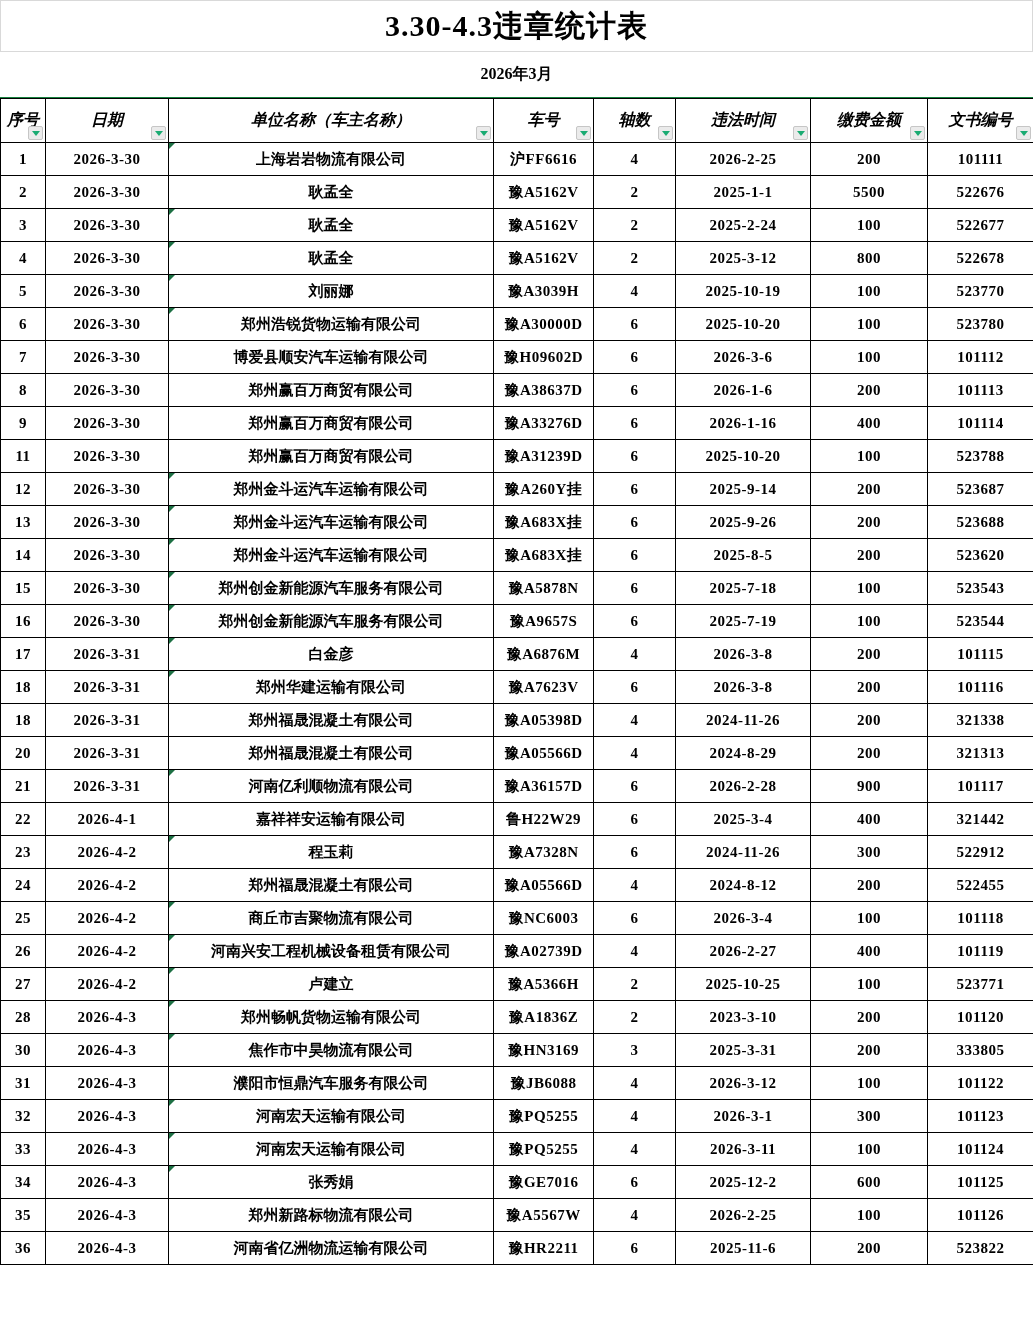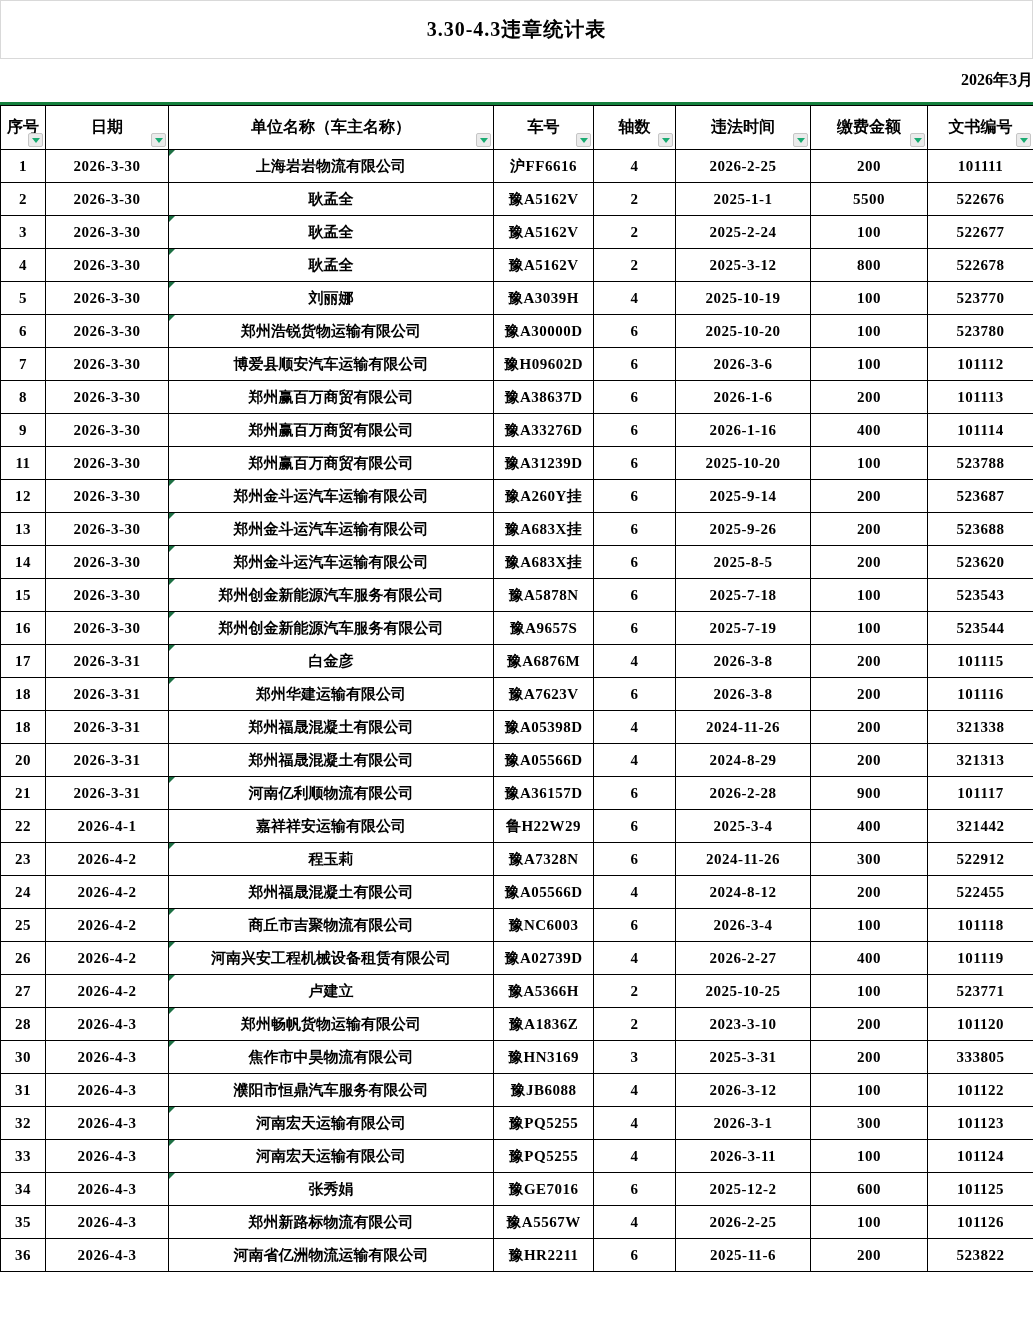--- a/index.html
+++ b/index.html
@@ -9,41 +9,42 @@
     --indicator:#1d7044;
   }
   *{box-sizing:border-box;}
   html,body{margin:0;padding:0;}
   body{
     width:1033px;height:1341px;background:#ffffff;color:#000;
     font-family:"Liberation Serif","DejaVu Serif",serif;font-weight:bold;
     position:relative;overflow:hidden;
   }
   .title-box{
-    height:59px;border:1px solid var(--title-border);
+    height:52px;border:1px solid var(--title-border);
     display:flex;align-items:center;justify-content:center;
-    font-size:20px;letter-spacing:1px;
+    font-size:30px;letter-spacing:1px;
   }
   .subtitle-box{
-    height:46px;border-bottom:3px solid #15803d;
-    display:flex;align-items:center;justify-content:flex-end;
+    height:46px;border-bottom:1px solid #15803d;
+    display:flex;align-items:center;justify-content:center;
     font-size:16px;
   }
   table.stats{
     width:1033px;border-collapse:collapse;table-layout:fixed;
   }
   table.stats th,table.stats td{
     border:1px solid var(--grid);
     text-align:center;vertical-align:middle;
     padding:0;overflow:hidden;white-space:nowrap;
     font-weight:bold;
   }
   table.stats thead th{
     height:44px;font-size:16px;position:relative;
     background:#ffffff;
+    font-style:italic;
   }
   table.stats tbody td{
     height:33px;font-size:15px;position:relative;
   }
   td.c-date,td.c-time,td.c-amount,td.c-doc,td.c-no,td.c-axles,td.c-plate{
     font-size:15px;letter-spacing:0.5px;
   }
   .filter-btn{
     position:absolute;right:2px;bottom:2px;
     width:15px;height:14px;background:#ebebeb;

